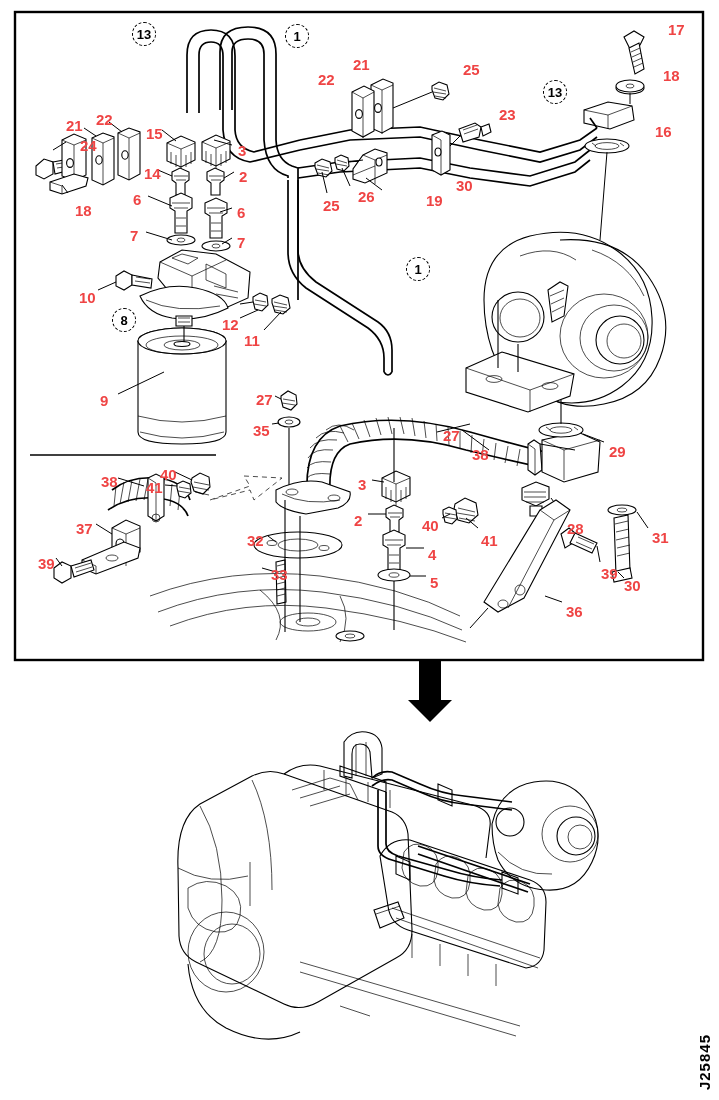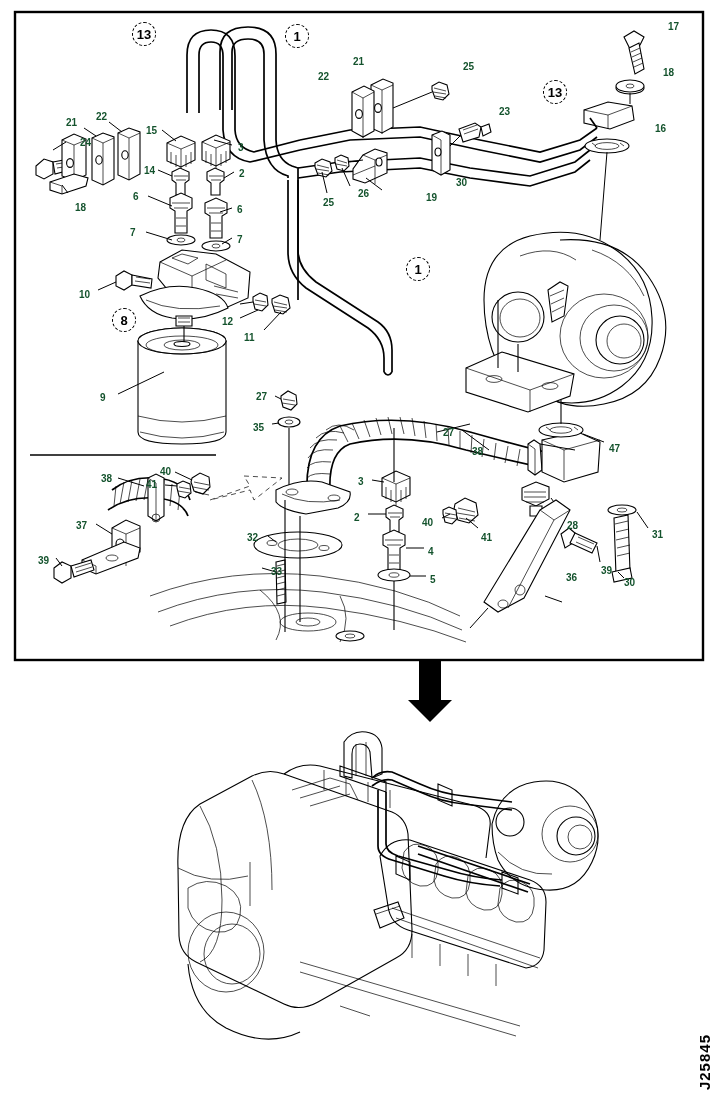--- a/index.html
+++ b/index.html
@@ -6,21 +6,21 @@
   html,body{margin:0;padding:0;background:#ffffff;}
   body{
     width:719px;height:1100px;position:relative;overflow:hidden;
     font-family:"Liberation Sans", sans-serif;
     color:#000;
   }
   #root{position:absolute;left:0;top:0;width:719px;height:1100px;}
   svg.layer{position:absolute;left:0;top:0;width:719px;height:1100px;}
   .lbl{
     position:absolute;font-family:"Liberation Sans",sans-serif;
-    font-weight:bold;font-size:10px;line-height:1;color:#14532d;
+    font-weight:bold;font-size:15px;line-height:1;color:#ef4444;
     white-space:nowrap;letter-spacing:0px;
   }
   .circlbl{
     position:absolute;width:22px;height:22px;border-radius:50%;
     border:1.6px dashed #000;display:flex;align-items:center;justify-content:center;
     font-family:"Liberation Sans",sans-serif;font-weight:bold;font-size:13px;
     background:#fff;
   }
   .code{
     position:absolute;right:6px;bottom:10px;
@@ -540,30 +540,30 @@
       <div class="lbl" style="left: 130px; top: 228px;">7</div>
       <div class="lbl" style="left: 237px; top: 235px;">7</div>
       <div class="lbl" style="left: 79px; top: 290px;">10</div>
       <div class="lbl" style="left: 222px; top: 317px;">12</div>
       <div class="lbl" style="left: 244px; top: 333px;">11</div>
       <div class="lbl" style="left: 100px; top: 393px;">9</div>
       <div class="lbl" style="left: 256px; top: 392px;">27</div>
       <div class="lbl" style="left: 253px; top: 423px;">35</div>
       <div class="lbl" style="left: 443px; top: 428px;">27</div>
       <div class="lbl" style="left: 472px; top: 447px;">38</div>
-      <div class="lbl" style="left: 609px; top: 444px;">47</div>
+      <div class="lbl" style="left: 609px; top: 444px;">29</div>
       <div class="lbl" style="left: 358px; top: 477px;">3</div>
       <div class="lbl" style="left: 354px; top: 513px;">2</div>
       <div class="lbl" style="left: 422px; top: 518px;">40</div>
       <div class="lbl" style="left: 481px; top: 533px;">41</div>
       <div class="lbl" style="left: 567px; top: 521px;">28</div>
       <div class="lbl" style="left: 652px; top: 530px;">31</div>
       <div class="lbl" style="left: 624px; top: 578px;">30</div>
       <div class="lbl" style="left: 601px; top: 566px;">39</div>
-      <div class="lbl" style="left: 566px; top: 573px;">36</div>
+      <div class="lbl" style="left: 566px; top: 604px;">36</div>
       <div class="lbl" style="left: 428px; top: 547px;">4</div>
       <div class="lbl" style="left: 430px; top: 575px;">5</div>
       <div class="lbl" style="left: 247px; top: 533px;">32</div>
       <div class="lbl" style="left: 241px; top: 567px; margin-left: 30px;">33</div>
       <div class="lbl" style="left: 101px; top: 474px;">38</div>
       <div class="lbl" style="left: 160px; top: 467px;">40</div>
       <div class="lbl" style="left: 146px; top: 480px;">41</div>
       <div class="lbl" style="left: 76px; top: 521px;">37</div>
       <div class="lbl" style="left: 38px; top: 556px;">39</div>
     </div>

